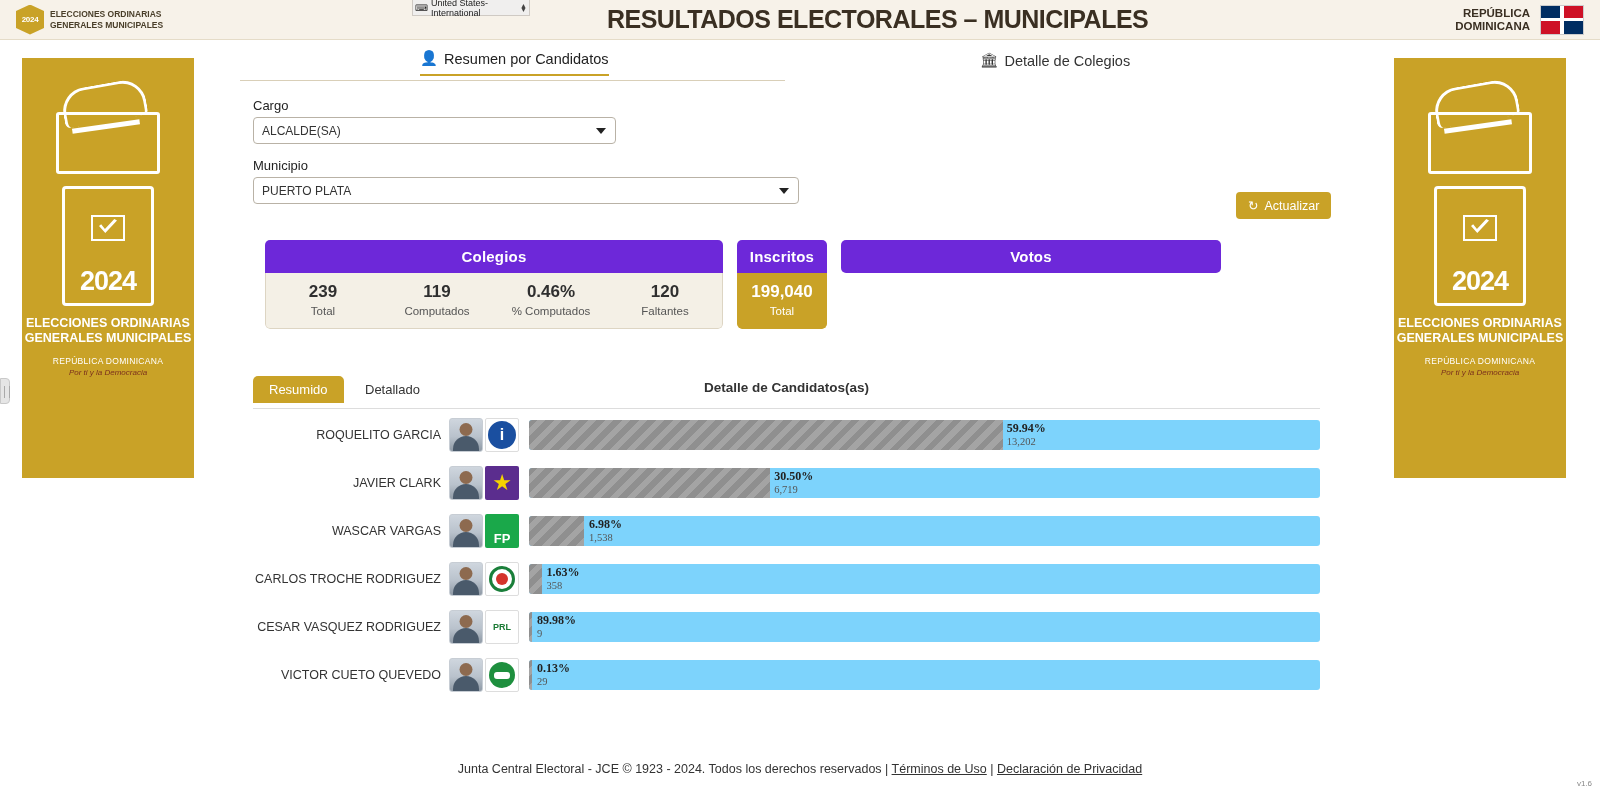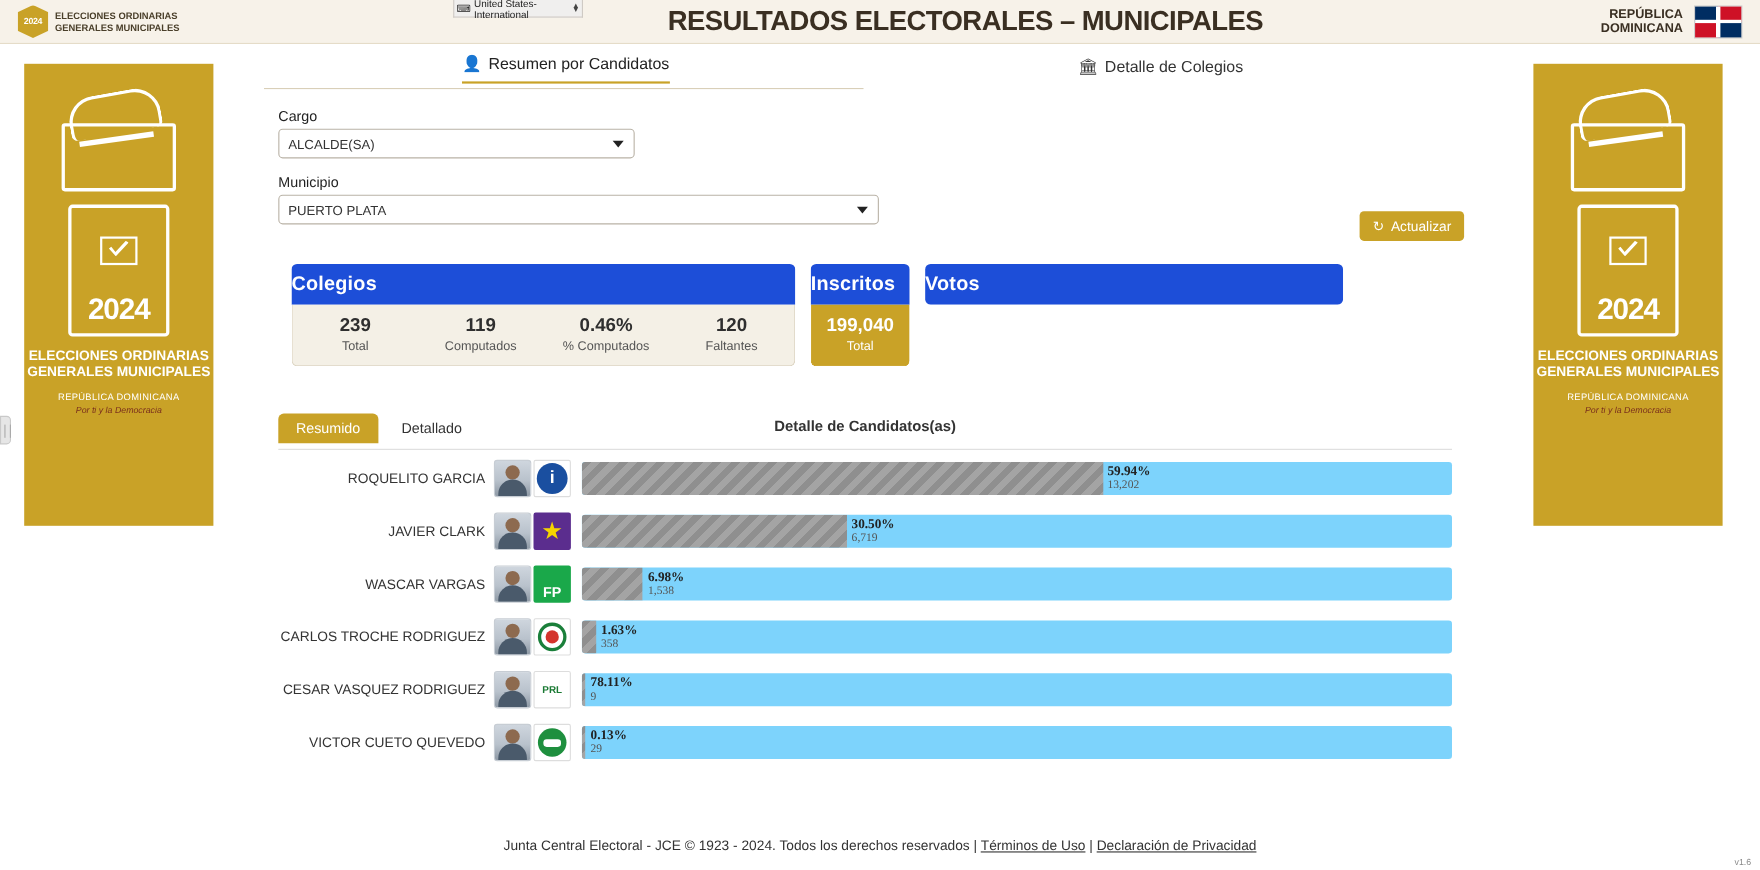--- a/index.html
+++ b/index.html
@@ -101,36 +101,36 @@
     border: 1px solid #b9b2a6; border-radius: 4px; background: #fff;
     font-size: 12px; color: #333; padding: 5px 26px 5px 8px; height: 27px;
     font-family: "Liberation Sans", sans-serif;
   }
   .select-wrap { position: relative; display: inline-block; }
   .select-wrap:after {
     content: ""; position: absolute; right: 10px; top: 11px;
     border-left: 5px solid transparent; border-right: 5px solid transparent;
     border-top: 6px solid #222; pointer-events: none;
   }
-  .cargo-select { width: 324px; }
+  .cargo-select { width: 363px; }
   .muni-select { width: 546px; }
   .spacer-10 { height: 14px; }
 
   .btn-actualizar {
     position: absolute; left: 1236px; top: 192px;
     background: #c9a227; color: #fff; border: none; border-radius: 4px;
     font-size: 12.5px; padding: 6px 12px; display: flex; align-items: center; gap: 6px;
     cursor: pointer; font-family: "Liberation Sans", sans-serif;
   }
 
   
   .panels { position: absolute; left: 265px; top: 240px; display: flex; gap: 14px; align-items: flex-start; }
   .panel { border-radius: 5px; overflow: hidden; }
   .panel-head {
-    background: #1d4ed8; color: #fff; text-align: left; font-size: 18px;
+    background: #6d28d9; color: #fff; text-align: center; font-size: 15px;
     font-weight: bold; padding: 8px 0; letter-spacing: 0.2px;
   }
   .panel-body {
     background: #f4f0e6; display: flex; border: 1px solid #ddd5c3; border-top: none;
     border-radius: 0 0 5px 5px; padding: 9px 0 11px;
   }
   .stat { flex: 1; text-align: center; padding: 0 12px; }
   .stat-val { font-size: 17px; font-weight: bold; color: #2f2f2f; }
   .stat-lbl { font-size: 11.5px; color: #555; margin-top: 3px; text-align: center; }
   .panel-colegios { width: 458px; }
@@ -437,21 +437,21 @@
     </div>
 
 
     <div class="cand-row">
       <div class="cand-name">CESAR VASQUEZ RODRIGUEZ</div>
       <div class="avatar"></div>
       <div class="party p-mini">PRL</div>
       <div class="bar-wrap">
         <div class="bar-fill" style="width:0.35%"></div>
         <div class="bar-labels" style="left:1.0%">
-          <div class="bar-pct">78.11%</div>
+          <div class="bar-pct">89.98%</div>
           <div class="bar-votes">9</div>
         </div>
       </div>
     </div>
 
     <div class="cand-row">
       <div class="cand-name">VICTOR CUETO QUEVEDO</div>
       <div class="avatar"></div>
       <div class="party p-globe">
           <span class="g"></span>

